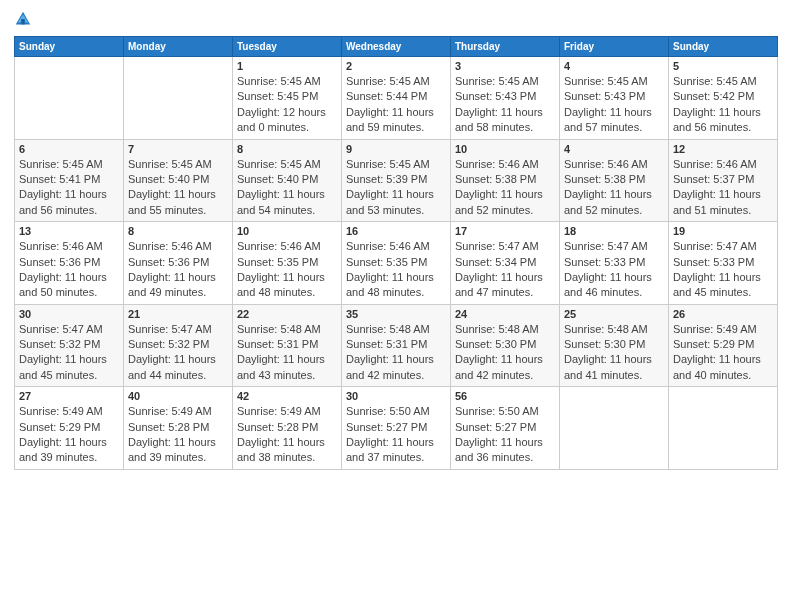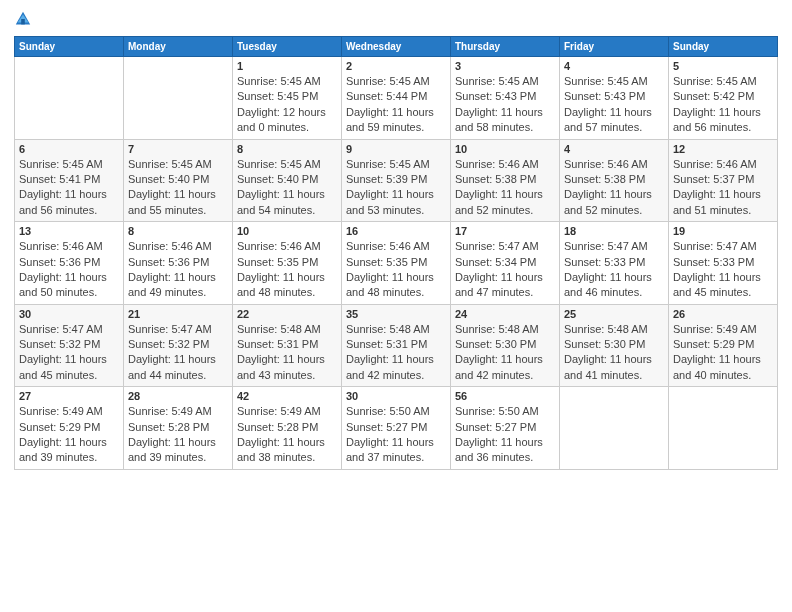--- a/index.html
+++ b/index.html
@@ -323,21 +323,21 @@
         </tr>
         <tr class="row-odd">
           <td>
             <span class="day-num">27</span>
             <div class="day-info" style="white-space: pre-line;">Sunrise: 5:49 AM
 Sunset: 5:29 PM
 Daylight: 11 hours
 and 39 minutes.</div>
           </td>
           <td>
-            <span class="day-num">28</span>
+            <span class="day-num">40</span>
             <div class="day-info" style="white-space: pre-line;">Sunrise: 5:49 AM
 Sunset: 5:28 PM
 Daylight: 11 hours
 and 39 minutes.</div>
           </td>
           <td>
             <span class="day-num">42</span>
             <div class="day-info" style="white-space: pre-line;">Sunrise: 5:49 AM
 Sunset: 5:28 PM
 Daylight: 11 hours

